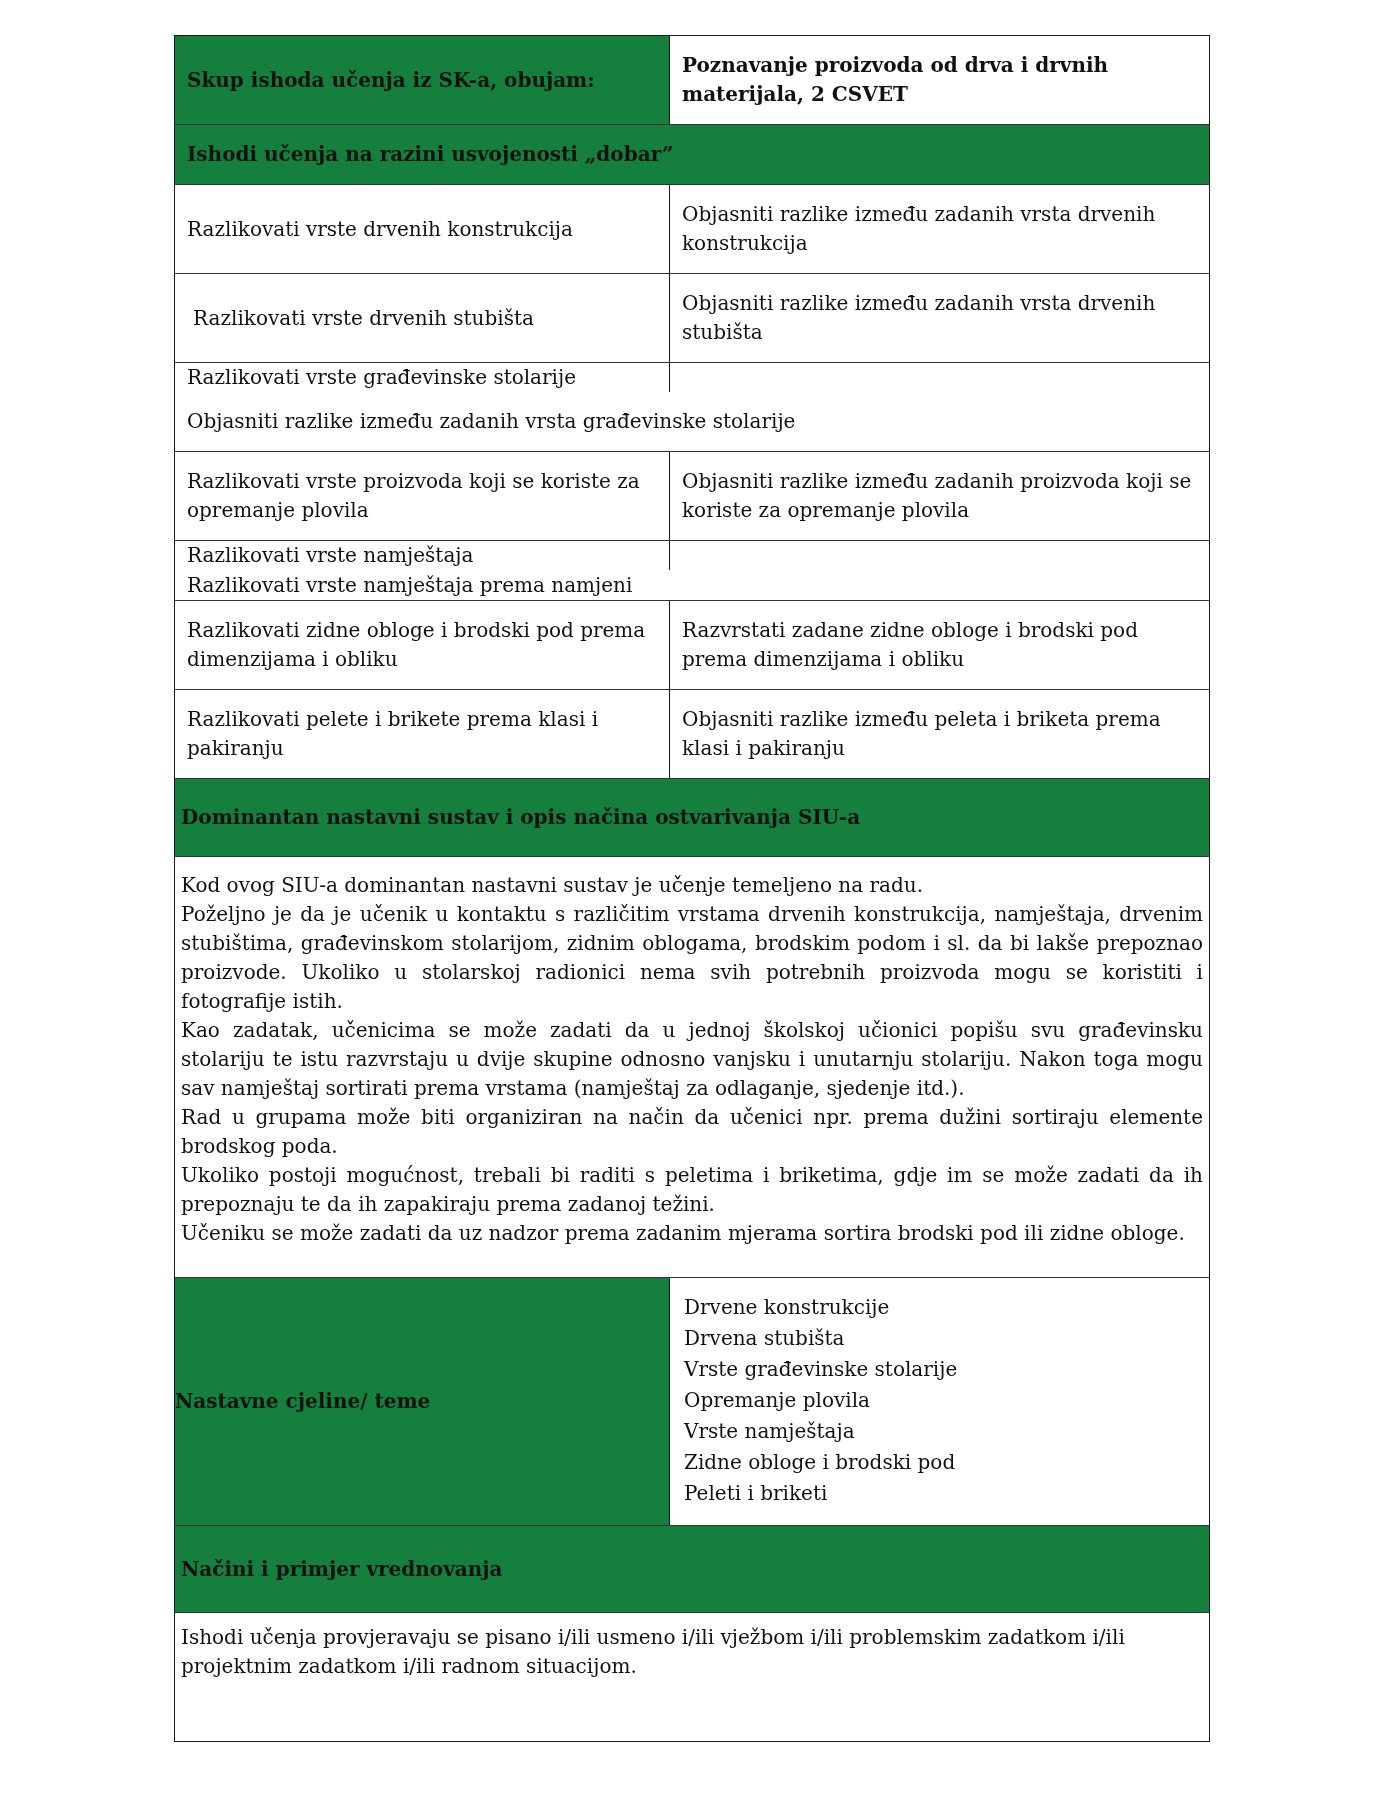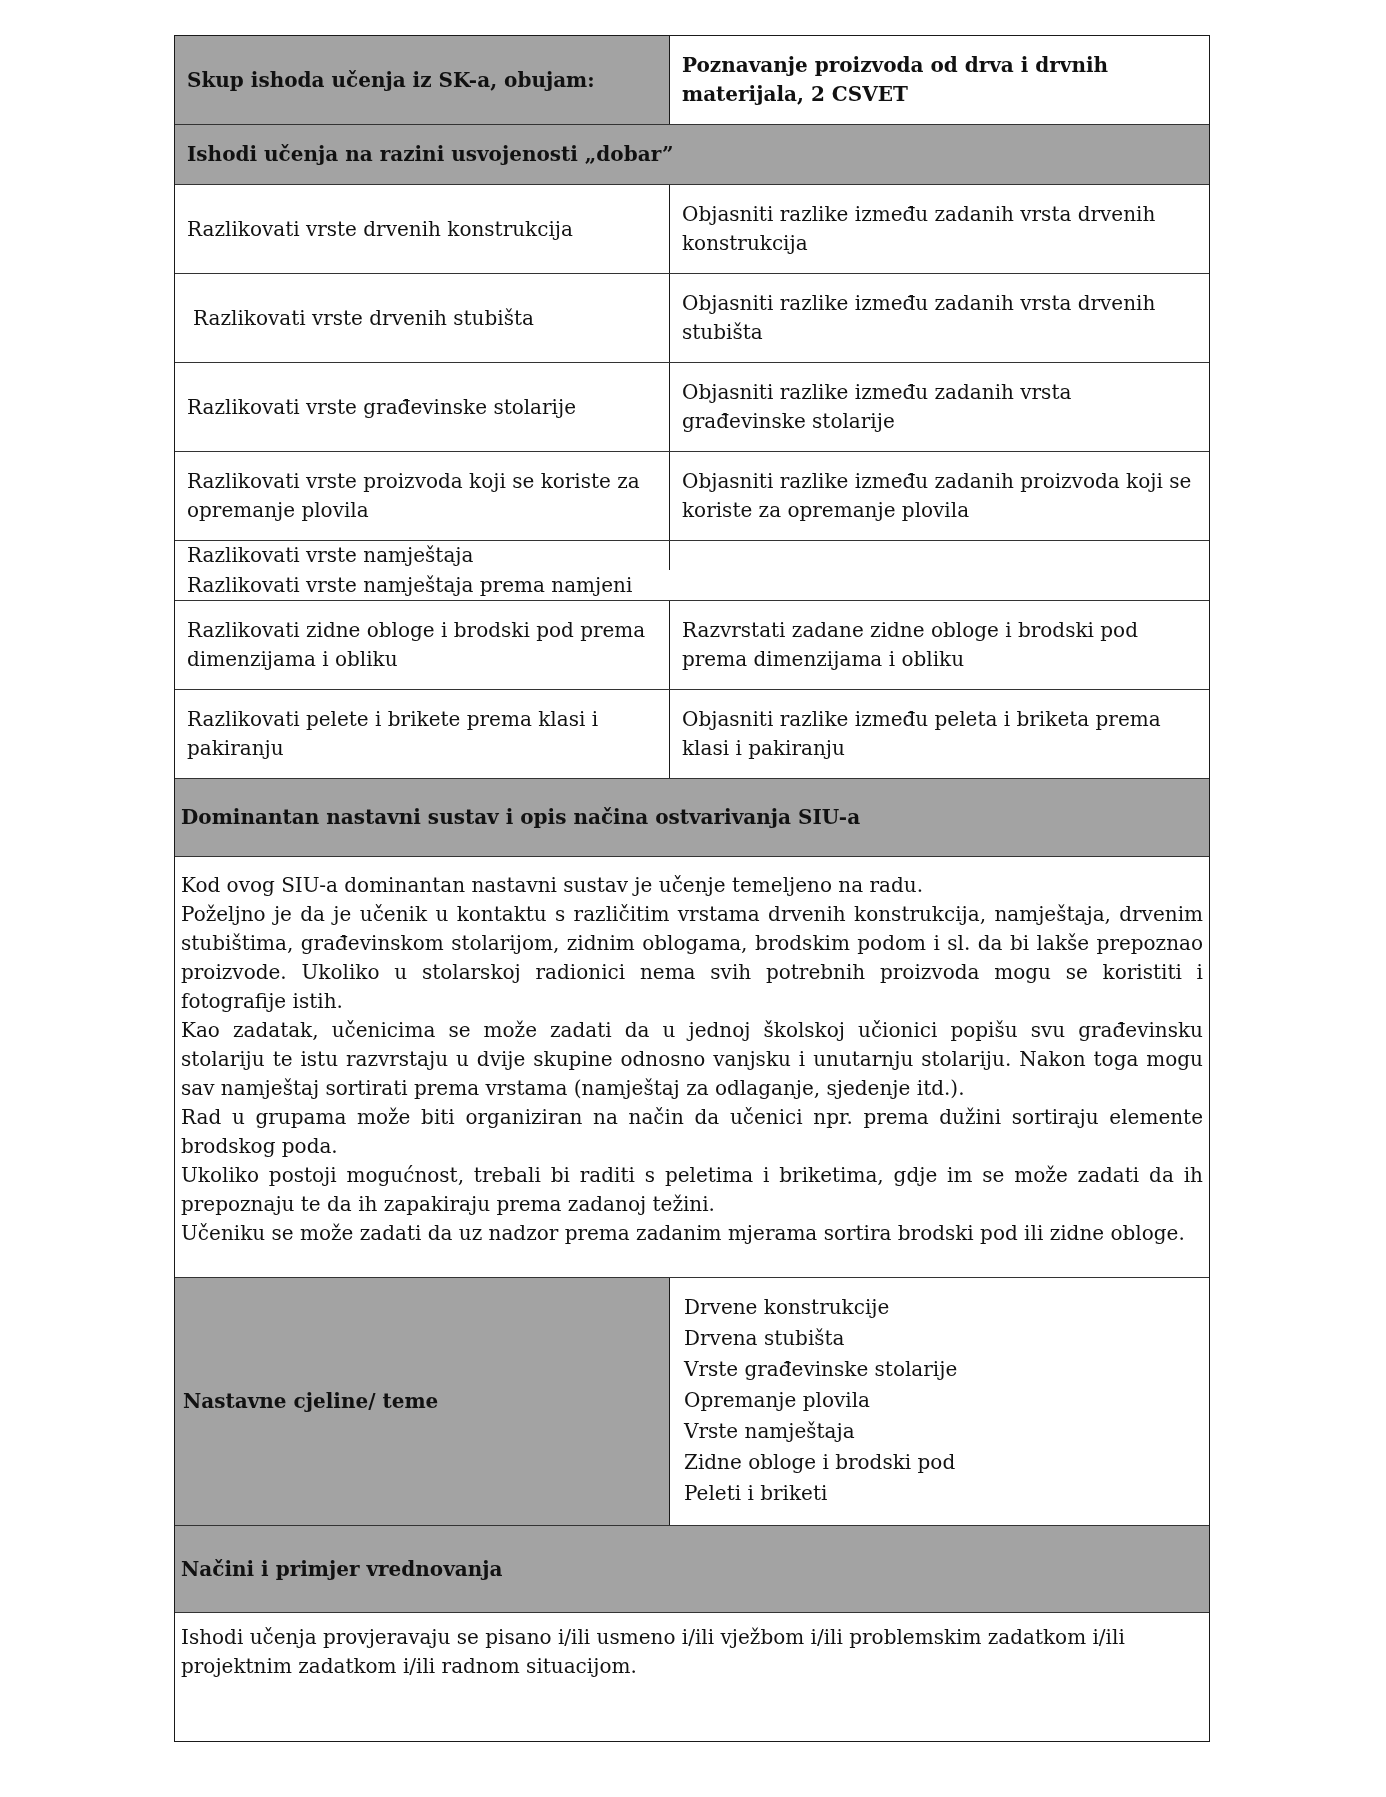--- a/index.html
+++ b/index.html
@@ -3,21 +3,21 @@
 <meta charset="utf-8">
 <style>
   html, body { margin: 0; padding: 0; background: #ffffff; }
   body { width: 1386px; height: 1797px; position: relative; font-family: "DejaVu Serif", "Liberation Serif", serif; color: #111; }
   .tbl { position: absolute; left: 174px; top: 35px; width: 1036px; border: 1.5px solid #1a1a1a; box-sizing: border-box; }
   .row { display: flex; border-bottom: 1.5px solid #333; box-sizing: border-box; }
   .row:last-child { border-bottom: none; }
   .cell { box-sizing: border-box; display: flex; align-items: center; padding: 0 12px; font-size: 20px; line-height: 29px; }
   .left { width: 495px; border-right: 1.5px solid #1a1a1a; }
   .right { flex: 1; }
-  .blue { background: #a3a3a3; }
+  .blue { background: #15803d; }
   .bold { font-weight: bold; }
   .full { width: 100%; }
   .para { display: block; padding: 14px 6px 14px 6px; text-align: justify; font-size: 20px; line-height: 29px; }
   .para p { margin: 0; }
   .topics { display: block; padding: 14px 6px; }
   .topics div { line-height: 31px; font-size: 20px; margin-left: 8px; }
   .evalbody { display: block; padding: 10px 6px; font-size: 20px; line-height: 29px; }
 </style>
 </head>
 <body>
@@ -34,21 +34,21 @@
   </div>
 
   <div class="row" style="height:89px;">
     <div class="cell left">Razlikovati vrste drvenih konstrukcija</div>
     <div class="cell right">Objasniti razlike između zadanih vrsta drvenih konstrukcija</div>
   </div>
   <div class="row" style="height:89px;">
     <div class="cell left" style="padding-left:18px;">Razlikovati vrste drvenih stubišta</div>
     <div class="cell right">Objasniti razlike između zadanih vrsta drvenih stubišta</div>
   </div>
-  <div class="row" style="height:89px;">
+  <div class="row" style="height:89px;flex-direction:column;">
     <div class="cell left">Razlikovati vrste građevinske stolarije</div>
     <div class="cell right">Objasniti razlike između zadanih vrsta građevinske stolarije</div>
   </div>
   <div class="row" style="height:89px;">
     <div class="cell left">Razlikovati vrste proizvoda koji se koriste za opremanje plovila</div>
     <div class="cell right">Objasniti razlike između zadanih proizvoda koji se koriste za opremanje plovila</div>
   </div>
   <div class="row" style="height:60px;flex-direction:column;">
     <div class="cell left">Razlikovati vrste namještaja</div>
     <div class="cell right">Razlikovati vrste namještaja prema namjeni</div>
@@ -71,21 +71,21 @@
       <p>Kod ovog SIU-a dominantan nastavni sustav je učenje temeljeno na radu.</p>
       <p>Poželjno je da je učenik u kontaktu s različitim vrstama drvenih konstrukcija, namještaja, drvenim stubištima, građevinskom stolarijom, zidnim oblogama, brodskim podom i sl. da bi lakše prepoznao proizvode. Ukoliko u stolarskoj radionici nema svih potrebnih proizvoda mogu se koristiti i fotografije istih.</p>
       <p>Kao zadatak, učenicima se može zadati da u jednoj školskoj učionici popišu svu građevinsku stolariju te istu razvrstaju u dvije skupine odnosno vanjsku i unutarnju stolariju. Nakon toga mogu sav namještaj sortirati prema vrstama (namještaj za odlaganje, sjedenje itd.).</p>
       <p>Rad u grupama može biti organiziran na način da učenici npr. prema dužini sortiraju elemente brodskog poda.</p>
       <p>Ukoliko postoji mogućnost, trebali bi raditi s peletima i briketima, gdje im se može zadati da ih prepoznaju te da ih zapakiraju prema zadanoj težini.</p>
       <p>Učeniku se može zadati da uz nadzor prema zadanim mjerama sortira brodski pod ili zidne obloge.</p>
     </div>
   </div>
 
   <div class="row" style="height:248px;">
-    <div class="cell left blue bold" style="padding-left:8px;">Nastavne cjeline/ teme</div>
+    <div class="cell left blue bold" style="padding-left:0;">Nastavne cjeline/ teme</div>
     <div class="cell right topics">
       <div>Drvene konstrukcije</div>
       <div>Drvena stubišta</div>
       <div>Vrste građevinske stolarije</div>
       <div>Opremanje plovila</div>
       <div>Vrste namještaja</div>
       <div>Zidne obloge i brodski pod</div>
       <div>Peleti i briketi</div>
     </div>
   </div>

